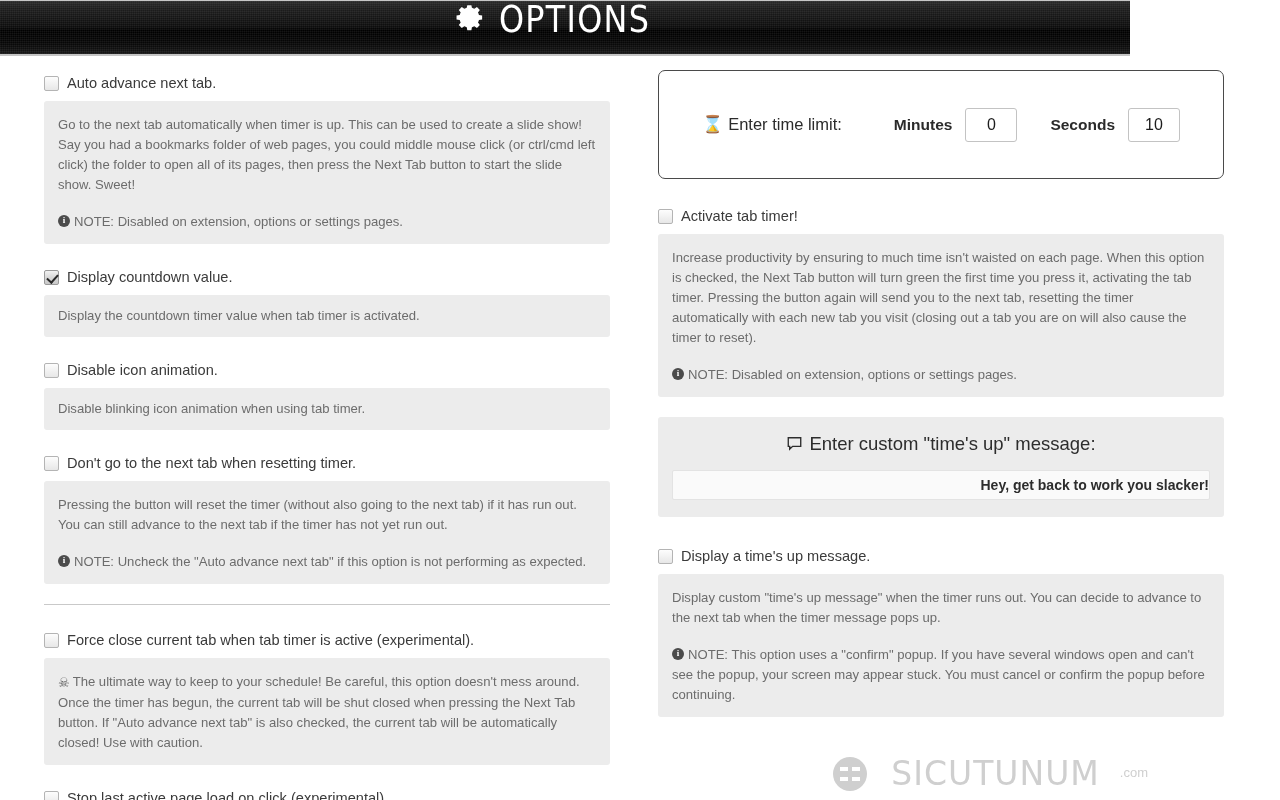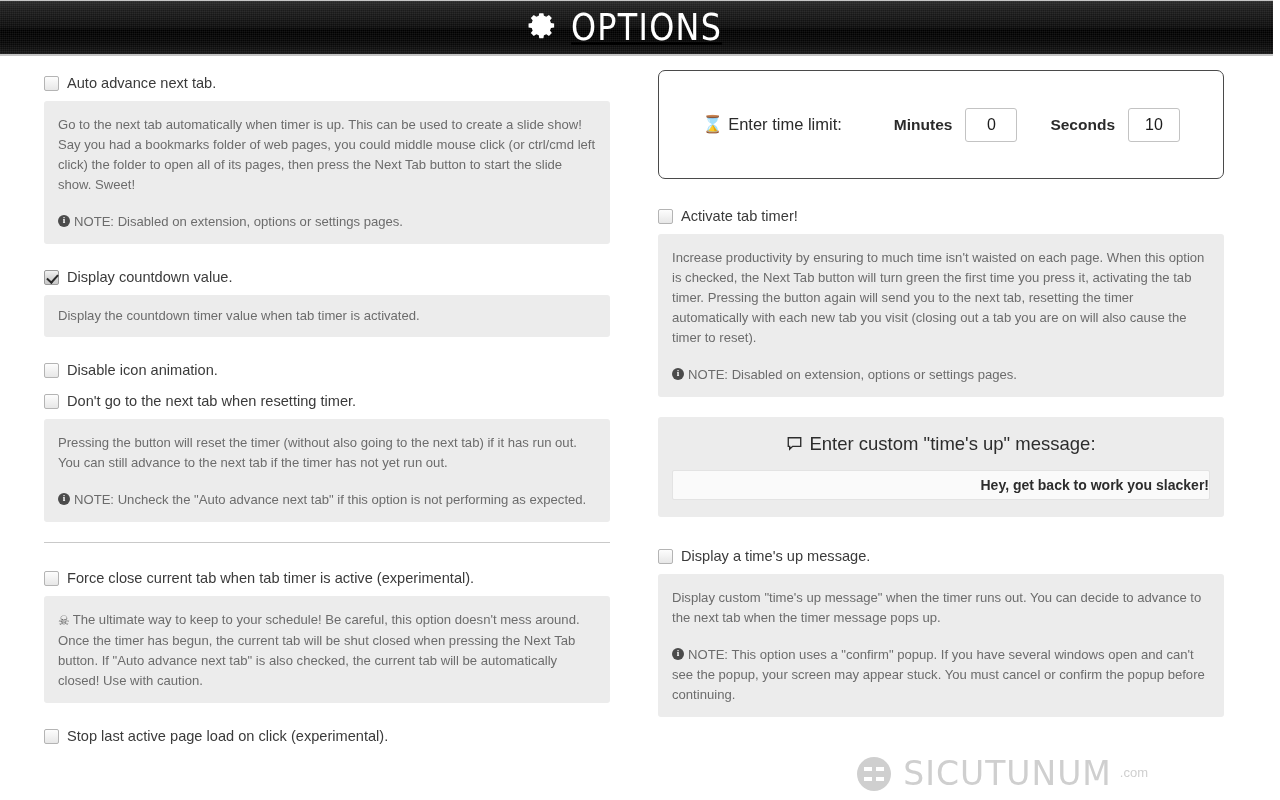--- a/index.html
+++ b/index.html
@@ -7,37 +7,36 @@
     margin: 0; padding: 0;
     width: 1280px; height: 800px;
     background: #ffffff;
     font-family: "Liberation Sans", sans-serif;
     overflow: hidden;
   }
 
   
   .header {
     position: relative;
-    width: 1273px;
+    width: 1130px;
     height: 56px;
     background:
       linear-gradient(180deg,
         #2b2b2b 0%,
         #1d1d1d 14%,
         #0d0d0d 48%,
         #000000 56%,
         #070707 80%,
         #161616 100%);
     border-top: 1px solid #c8c8c8;
     border-bottom: 2px solid #c4c4c4;
     display: flex;
-    align-items: center;
+    align-items: flex-start;
     justify-content: center;
     overflow: hidden;
-    text-decoration: underline;
   }
   .header::before {
     content: "";
     position: absolute;
     inset: 0;
     background-image:
       repeating-linear-gradient(0deg, rgba(255,255,255,.045) 0 1px, rgba(0,0,0,0) 1px 2px),
       repeating-linear-gradient(90deg, rgba(255,255,255,.035) 0 1px, rgba(0,0,0,0) 1px 2px);
     pointer-events: none;
   }
@@ -241,21 +240,21 @@
     color: #2d2d2d;
   }
 
   
   .watermark {
     position: absolute;
     right: 36px;
     bottom: 8px;
     display: flex;
     align-items: center;
-    gap: 12px;
+    gap: 24px;
     opacity: 1;
   }
   .wm-mark {
     width: 34px; height: 34px;
     border-radius: 50%;
     background: #cfcfcf;
     position: relative;
     flex: 0 0 34px;
   }
   .wm-mark::before {
@@ -324,20 +323,23 @@
       <span class="opt-label">Display countdown value.</span>
     </div>
     <div class="desc desc-onel">
       <p>Display the countdown timer value when tab timer is activated.</p>
     </div>
 
     <div class="opt-row">
       <span class="cbx"></span>
       <span class="opt-label">Disable icon animation.</span>
     </div>
+    <div class="desc desc-onel">
+      <p>Disable blinking icon animation when using tab timer.</p>
+    </div>
 
     <div class="opt-row">
       <span class="cbx"></span>
       <span class="opt-label">Don't go to the next tab when resetting timer.</span>
     </div>
     <div class="desc">
       <p>Pressing the button will reset the timer (without also going to the next tab) if it has run out. You can still advance to the next tab if the timer has not yet run out.</p>
       <p class="note"><span class="ico-info"></span><span>NOTE: Uncheck the "Auto advance next tab" if this option is not performing as expected.</span></p>
     </div>
 

